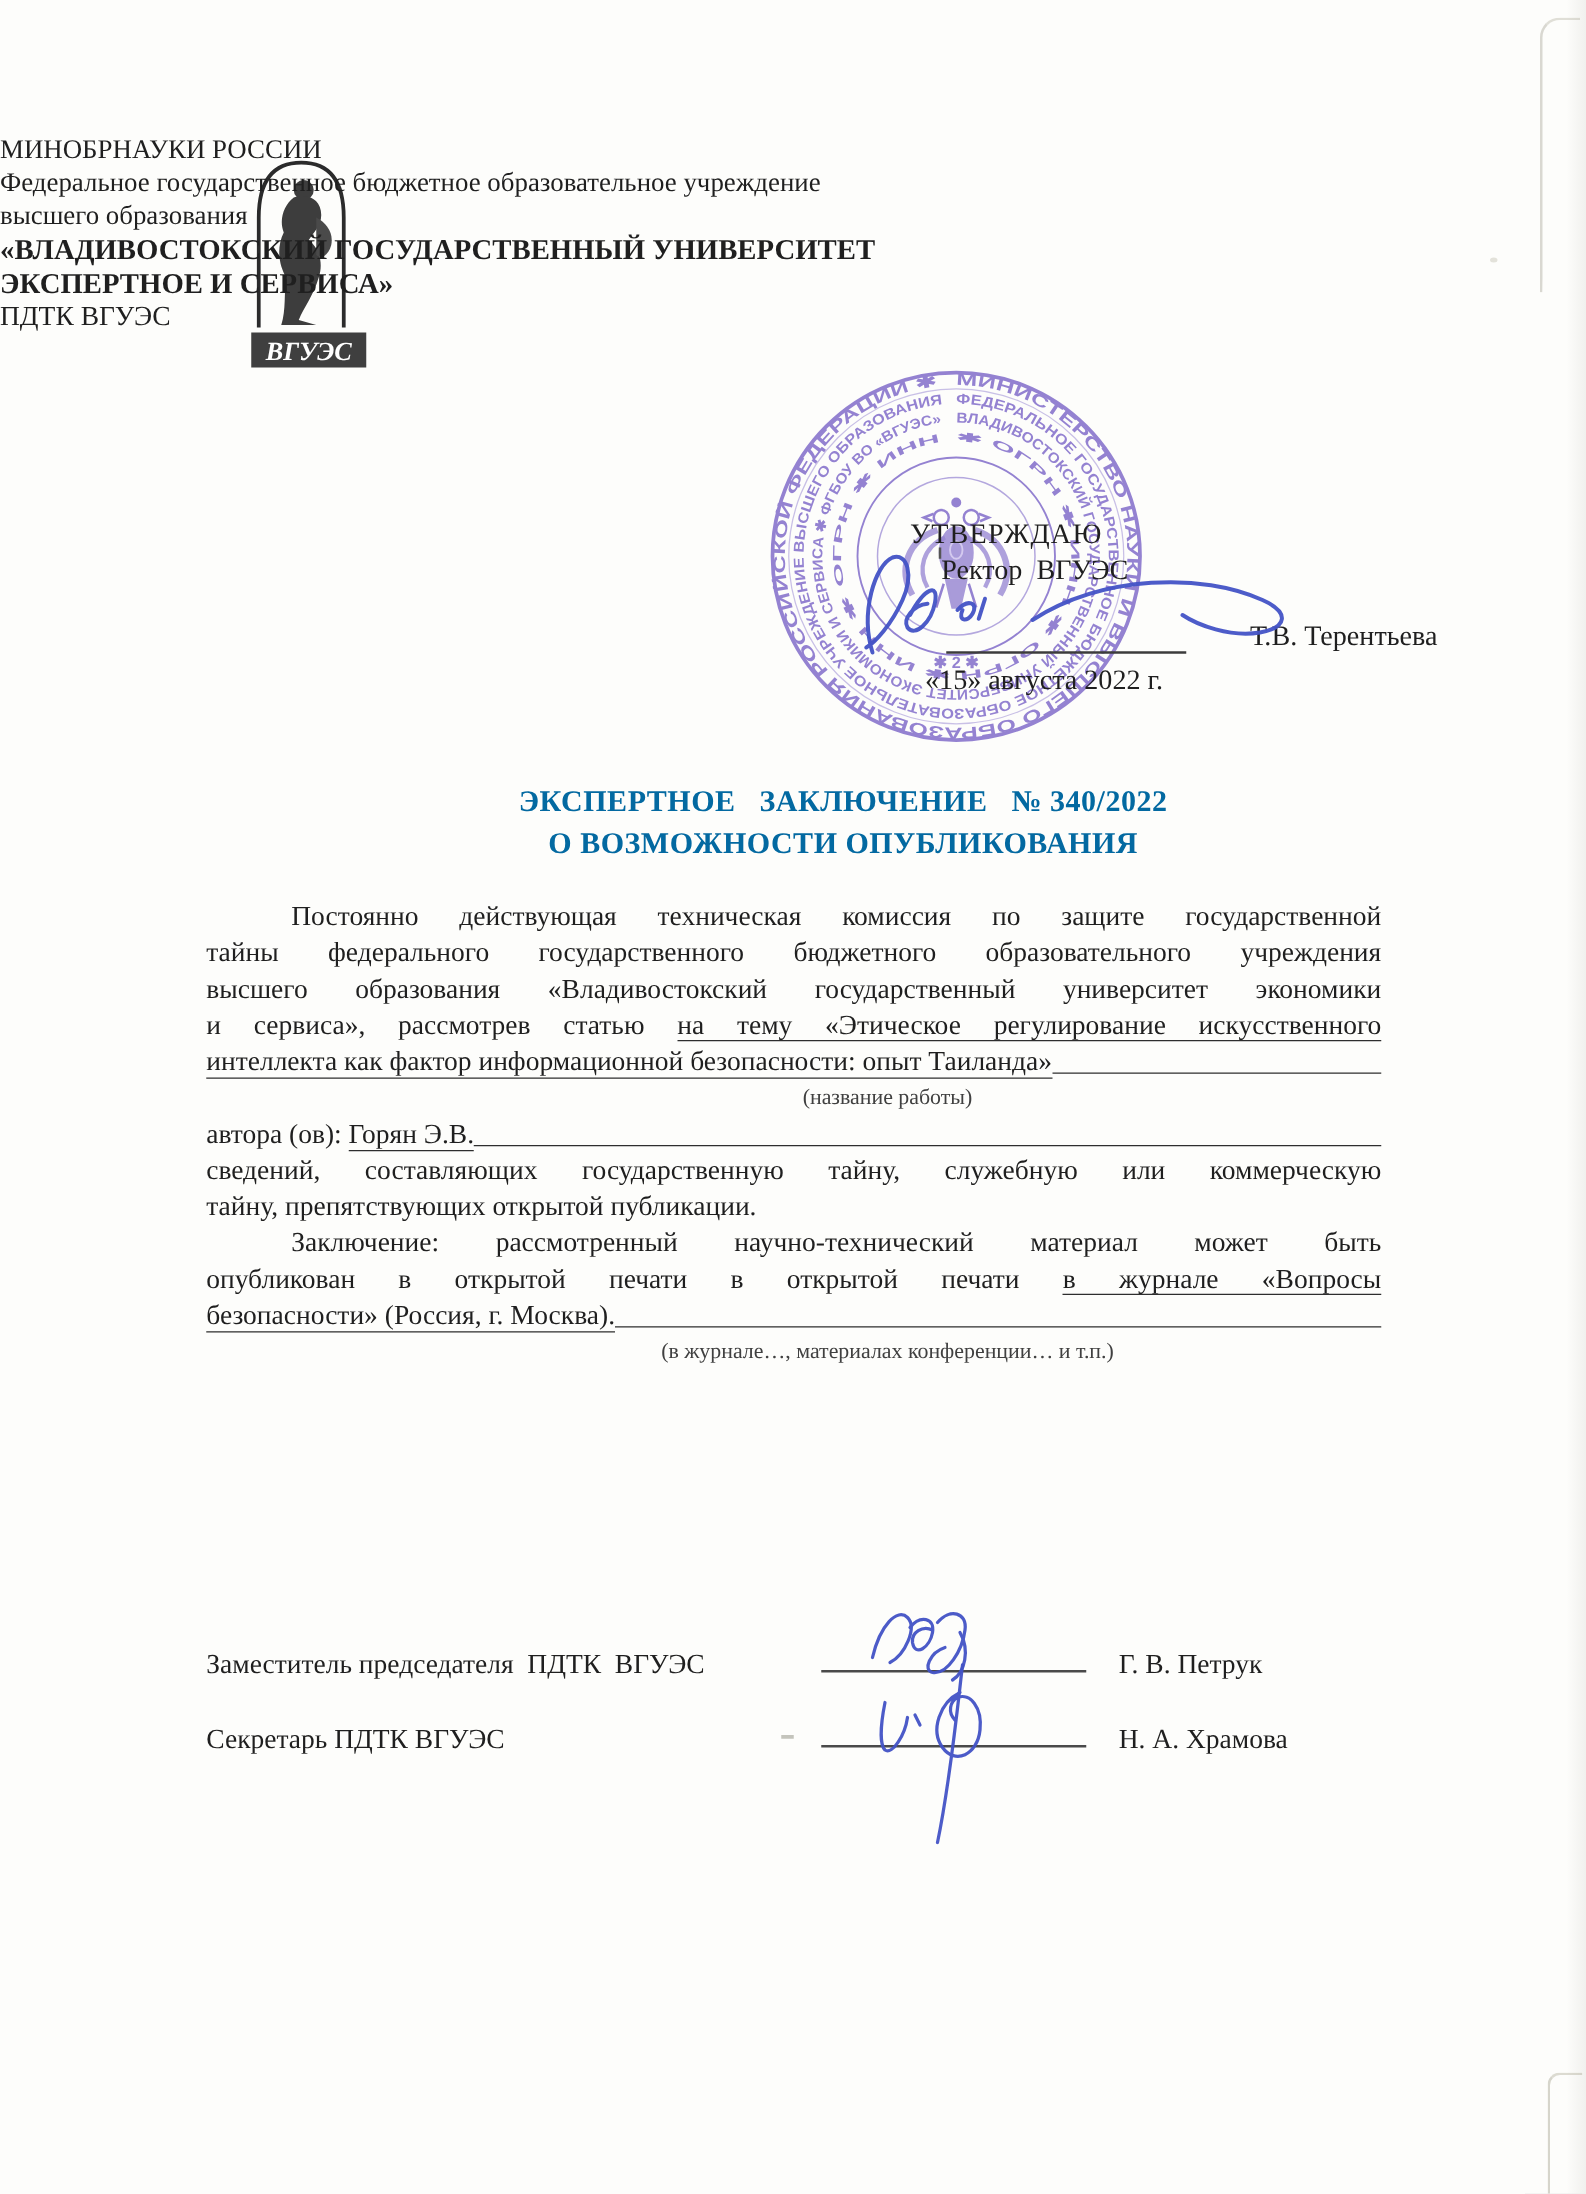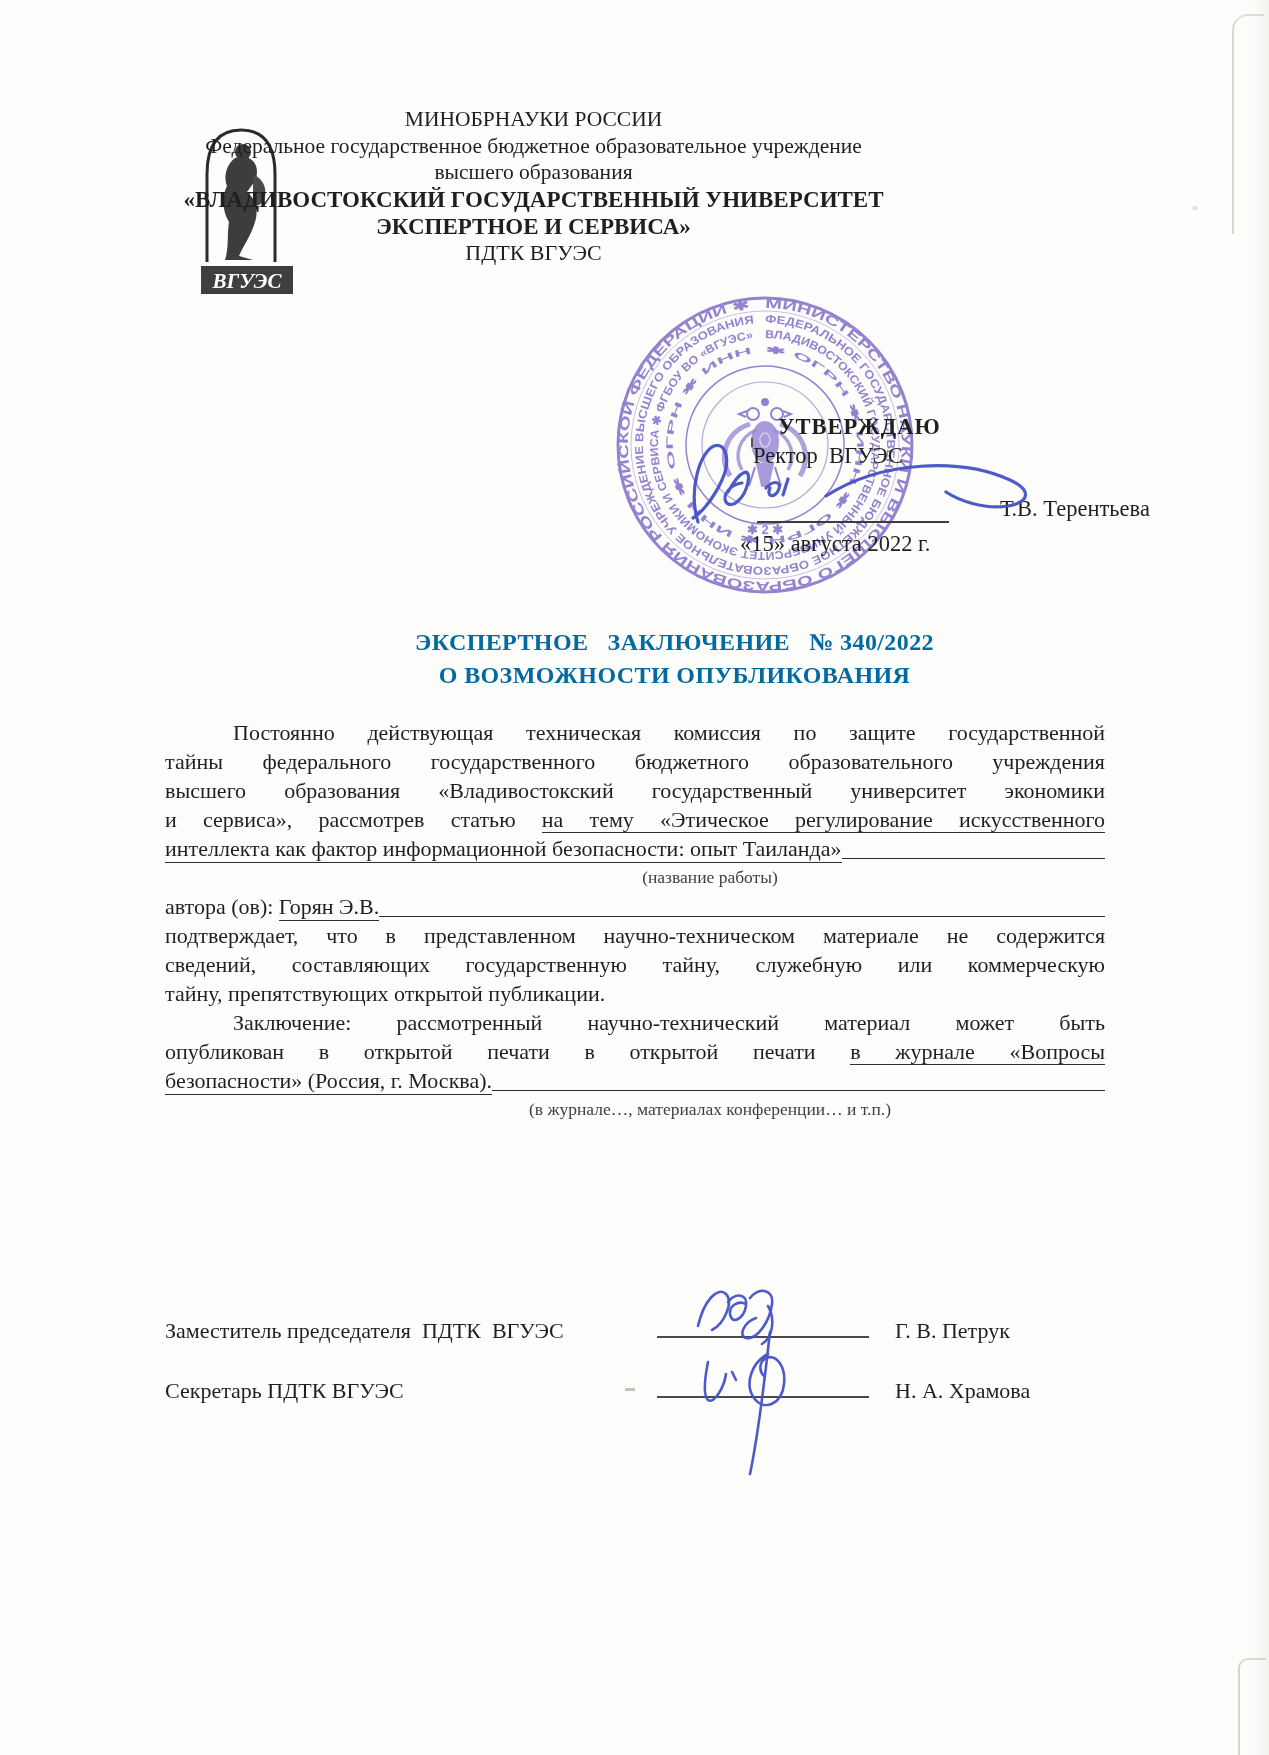--- a/index.html
+++ b/index.html
@@ -2,31 +2,31 @@
 <html><head>
 <meta charset="utf-8">
 <style>
   html,body { margin:0; padding:0; background:#e8e8e8; }
   .page {
     position:relative; width:1269px; height:1755px; margin:0 auto;
     background:#fdfdfb; overflow:hidden;
     font-family:"Liberation Serif", serif; color:#1f1f1f;
   }
   
-  .header { position:absolute; top:106px; left:0; width:1067px; text-align:center; }
+  .header { position:absolute; top:106px; left:0; width:1067px; }
   .h-line  { font-size:21.5px; line-height:26.5px; }
   .h-bold  { font-size:23px; line-height:27px; font-weight:bold; }
   
   .logo { position:absolute; left:183px; top:116px; width:116px; height:182px; }
   
   .stamp { position:absolute; left:610px; top:290px; width:310px; height:310px; opacity:.88; }
   .stamp text { font-family:"Liberation Sans", sans-serif; font-weight:bold; }
   
   .ap { position:absolute; font-size:22.5px; white-space:nowrap; }
-  .ap-label   { left:778px; top:414px; letter-spacing:1px;font-weight:bold; }
+  .ap-label   { left:728px; top:414px; letter-spacing:1px; }
   .ap-pos     { left:753px; top:443px; }
   .ap-name    { left:1000px; top:496px; }
   .ap-date    { left:740px; top:531px; }
   .ap-underline { position:absolute; left:757px; top:521px; width:192px; border-bottom:2px solid #3c3c3c; }
   .rector-sig { position:absolute; left:630px; top:430px; width:430px; height:110px; }
   .small-tick { position:absolute; left:751px; top:438px; width:2px; height:9px; background:#555; }
   
   .title { position:absolute; top:626px; left:0; width:1269px; text-align:center; padding-left:80px; box-sizing:border-box; }
   .t-line { font-size:24px; font-weight:bold; line-height:33px; letter-spacing:.4px; color:#0369a1; }
   
@@ -153,21 +153,20 @@
       <div class="bl fx">
         <span class="u">интеллекта как фактор информационной безопасности: опыт Таиланда»</span>
         <span class="fill"></span>
       </div>
       <div class="bl ctr sm"><span>(название работы)</span></div>
       <div class="bl fx">
         <span>автора (ов): </span>
         <span class="u">Горян Э.В.</span>
         <span class="fill"></span>
       </div>
-      <div class="bl just"><span>подтверждает, что в представленном научно-техническом материале не содержится</span></div>
       <div class="bl just"><span>сведений, составляющих государственную тайну, служебную или коммерческую</span></div>
       <div class="bl"><span>тайну, препятствующих открытой публикации.</span></div>
       <div class="bl just"><span class="ind"></span><span>Заключение: рассмотренный научно-технический материал может быть</span></div>
       <div class="bl just"><span>опубликован в открытой печати в открытой печати </span><span class="u">в журнале «Вопросы</span></div>
       <div class="bl fx">
         <span class="u">безопасности» (Россия, г. Москва).</span>
         <span class="fill"></span>
       </div>
       <div class="bl ctr sm"><span>(в журнале…, материалах конференции… и т.п.)</span></div>
     </div>

